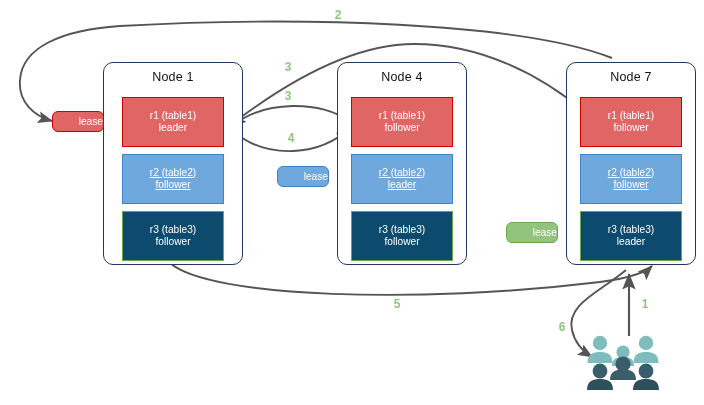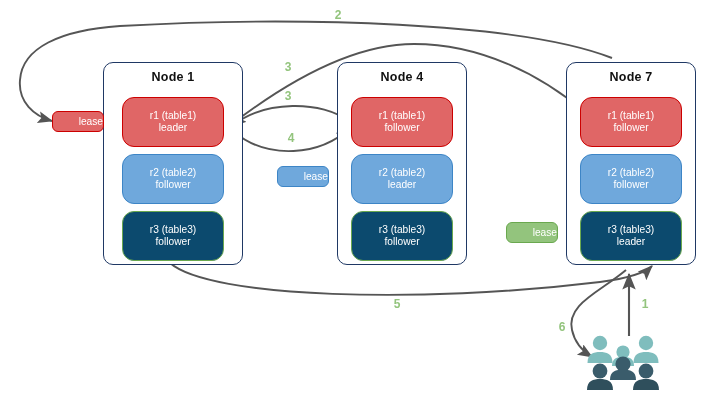--- a/index.html
+++ b/index.html
@@ -13,41 +13,41 @@
     border:1.4px solid #1f3864;
     border-radius:10px;
     box-sizing:border-box;
   }
   .node-title{
     position:absolute;
     left:0;right:0;
     top:7px;
     text-align:center;
     font-size:12.5px;
-    font-weight:bold;
+    font-weight:normal;
     color:#111111;
     letter-spacing:.2px;
   }
   .replica{
     position:absolute;
     box-sizing:border-box;
-    border-radius:12px;
+    border-radius:0;
     color:#ffffff;
     font-size:10.2px;
     line-height:12.4px;
     text-align:center;
     display:flex;
     flex-direction:column;
     align-items:center;
     justify-content:center;
     padding:2px 0;
   }
   .replica span{display:block;white-space:nowrap;}
   .rep-red{background:#e06666;border:1.4px solid #cc0000;}
-  .rep-blue{background:#6fa8dc;border:1.4px solid #3d85c6;}
+  .rep-blue{background:#6fa8dc;border:1.4px solid #3d85c6;text-decoration:underline;}
   .rep-green{background:#0c4a6e;border:1.4px solid #6aa84f;}
 
   .lease{
     position:absolute;
     box-sizing:border-box;
     border-radius:6px;
     color:#ffffff;
     font-size:10.2px;
     display:flex;
     align-items:center;

